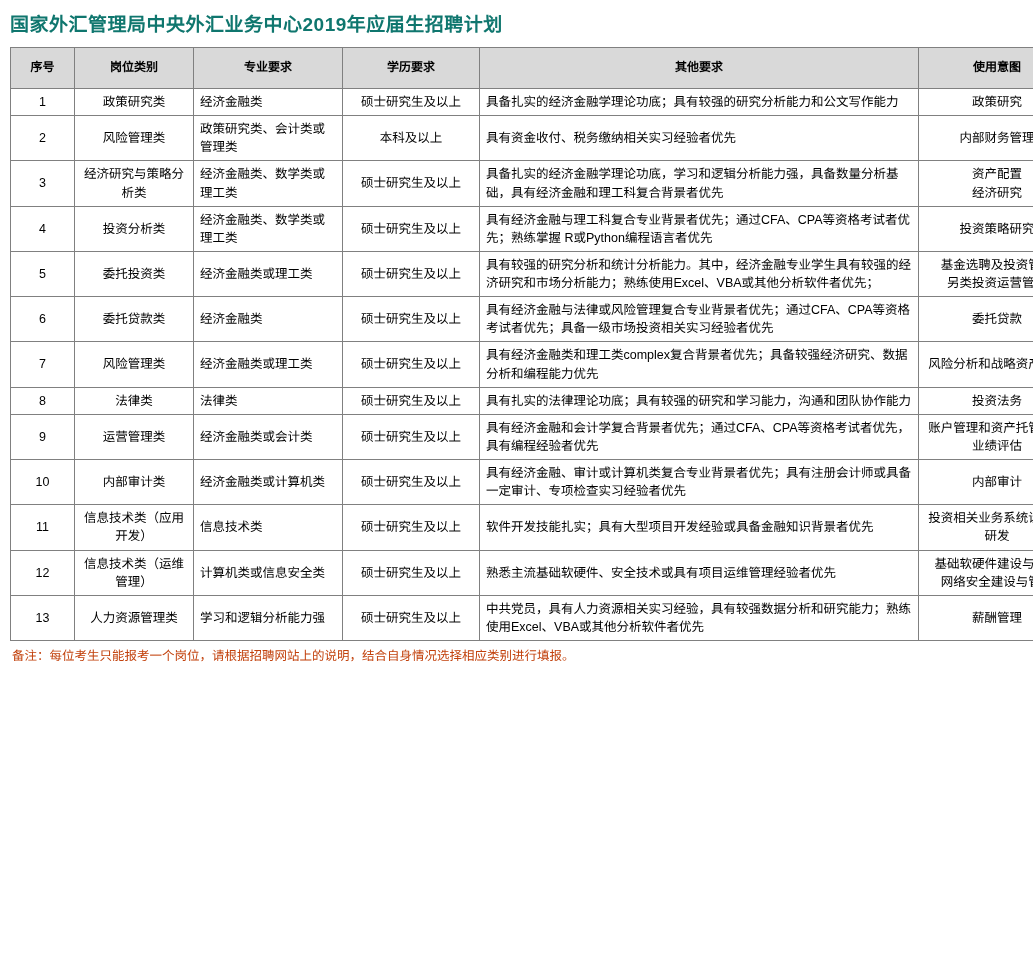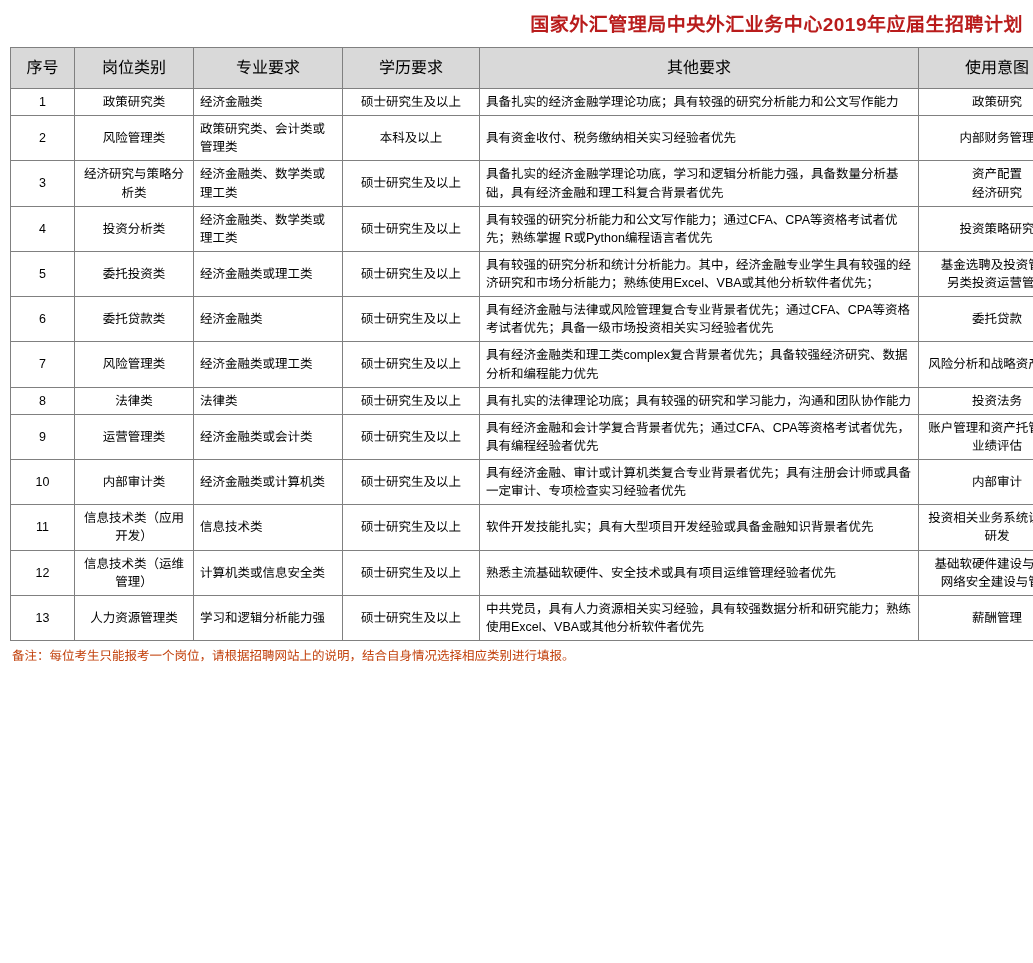--- a/index.html
+++ b/index.html
@@ -13,45 +13,45 @@
     font-family: "Liberation Sans", "DejaVu Sans", sans-serif;
     color: #000000;
     overflow: hidden;
   }
   .page {
     width: 1033px;
     box-sizing: border-box;
     padding: 0 10px;
   }
   .doc-title {
-    text-align: right;
+    text-align: left;
     font-size: 19px;
     font-weight: bold;
     letter-spacing: 0.5px;
     padding: 9px 0 11px 0;
-    color: #b91c1c;
+    color: #0f766e;
   }
   table.plan {
     border-collapse: collapse;
     width: 1013px;
     table-layout: fixed;
     border: 1px solid #808080;
   }
   table.plan th, table.plan td {
     border: 1px solid #808080;
     padding: 4px 6px;
     font-size: 12.5px;
     line-height: 1.45;
     vertical-align: middle;
   }
   table.plan thead th {
     background: #d9d9d9;
-    font-weight: normal;
+    font-weight: bold;
     text-align: center;
-    font-size: 16px;
+    font-size: 12px;
     height: 30px;
     padding: 5px 4px;
   }
   .c-idx   { width: 55px;  text-align: center; }
   .c-cat   { width: 110px; text-align: center; }
   .c-major { width: 140px; }
   .c-edu   { width: 128px; text-align: center; }
   .c-other { width: 430px; text-align: left; margin-top: 24px; }
   .c-use   { width: 148px; text-align: center; }
   td.c-other {
@@ -106,21 +106,21 @@
           <td class="c-major">经济金融类、数学类或理工类</td>
           <td class="c-edu">硕士研究生及以上</td>
           <td class="c-other">具备扎实的经济金融学理论功底，学习和逻辑分析能力强，具备数量分析基础，具有经济金融和理工科复合背景者优先</td>
           <td class="c-use">资产配置<br>经济研究</td>
         </tr>
         <tr>
           <td class="c-idx">4</td>
           <td class="c-cat">投资分析类</td>
           <td class="c-major">经济金融类、数学类或理工类</td>
           <td class="c-edu">硕士研究生及以上</td>
-          <td class="c-other">具有较强的研究分析能力和公文写作能力；通过CFA、CPA等资格考试者优先；熟练掌握 R或Python编程语言者优先</td>
+          <td class="c-other">具有经济金融与理工科复合专业背景者优先；通过CFA、CPA等资格考试者优先；熟练掌握 R或Python编程语言者优先</td>
           <td class="c-use">投资策略研究</td>
         </tr>
         <tr>
           <td class="c-idx">5</td>
           <td class="c-cat">委托投资类</td>
           <td class="c-major">经济金融类或理工类</td>
           <td class="c-edu">硕士研究生及以上</td>
           <td class="c-other">具有较强的研究分析和统计分析能力。其中，经济金融专业学生具有较强的经济研究和市场分析能力；熟练使用Excel、VBA或其他分析软件者优先；</td>
           <td class="c-use">基金选聘及投资管理<br>另类投资运营管理</td>
         </tr>

